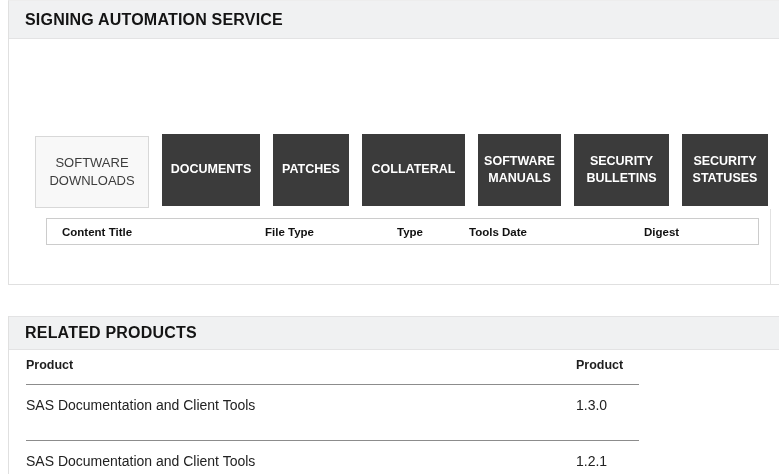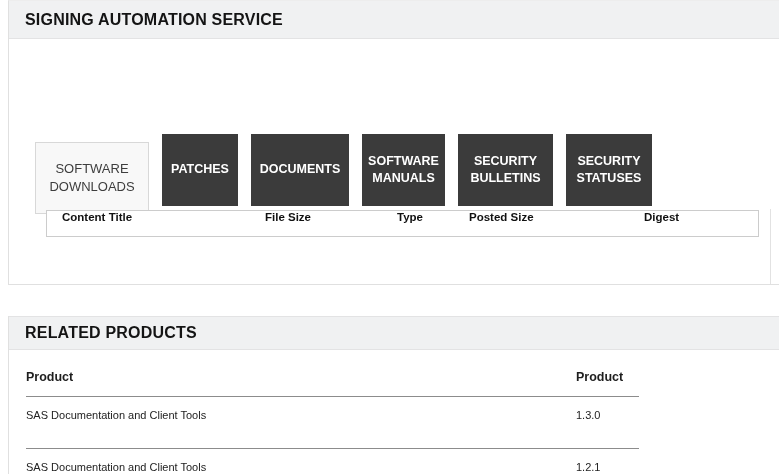--- a/index.html
+++ b/index.html
@@ -35,83 +35,84 @@
   
   .tabs { position:absolute; top:95px; left:26px; display:flex; gap:13px; align-items:flex-start; }
   .tab {
     height:72px; display:flex; align-items:center; justify-content:center;
     text-align:center; background:#3b3b3b; color:#fff;
     font-size:12.5px; font-weight:bold; line-height:1.4; padding:0 6px;
     cursor:pointer; user-select:none;
   }
   .tab--active {
     background:#f8f8f8; border:1px solid #d8d8d8; color:#3d3d3d;
-    font-weight:normal; font-size:13px; margin-top:8px;
+    font-weight:normal; font-size:13px; margin-top:2px;
   }
   .tw0{width:114px}.tw1{width:76px}.tw2{width:98px}.tw3{width:103px}
   .tw4{width:83px}.tw5{width:95px}.tw6{width:86px}
 
   
   .dl-box {
-    position:absolute; left:37px; top:171px; width:713px; height:27px;
+    position:absolute; left:37px; top:179px; width:713px; height:27px;
     border:1px solid #cccccc; background:#fff;
-    display:flex; 
+    display:flex; align-items:center;
     font-size:11.5px; font-weight:bold; color:#111;
   }
   .dl-col { white-space:nowrap; }
   .dl-c0{width:218px; padding-left:15px}
   .dl-c1{width:132px}
   .dl-c2{width:72px}
   .dl-c3{width:175px}
   .dl-c4{flex:1}
 
   
   .panel-related {
     position:absolute; left:8px; top:316px; width:771px; height:158px;
     border-left:1px solid #e0e0e0; background:#fff;
   }
   .rel-band { height:34px; border-top:1px solid #e3e3e4; }
   .rel-body { padding-left:17px; }
   .rp-table { border-collapse:collapse; width:613px; table-layout:fixed; }
   .rp-table th {
     text-align:left; font-size:12.5px; font-weight:bold; color:#1e1e1e;
-    padding:20px 0 12px; border-bottom:1px solid #8c8c8c; white-space:nowrap;
+    padding:8px 0 12px; border-bottom:1px solid #8c8c8c; white-space:nowrap;
   }
   .rp-table td {
-    font-size:11px; color:#222;
+    font-size:14px; color:#222;
     padding:12px 0 27px; border-bottom:1px solid #8c8c8c; white-space:nowrap;
   }
   .col-version { width:63px; }
 </style>
 </head>
 <body>
 
 <div class="page">
 
   <section class="panel-sas">
     <header class="band sas-band">
       <h1 class="band-title">SIGNING AUTOMATION SERVICE</h1>
     </header>
 
     <div class="sas-body">
 
       <div class="tabs">
         <div class="tab tab--active tw0">SOFTWARE DOWNLOADS</div>
+        <div class="tab tw2">DOCUMENTS</div>
         <div class="tab tw1">PATCHES</div>
-        <div class="tab tw2">DOCUMENTS</div>
+        <div class="tab tw3">COLLATERAL</div>
         <div class="tab tw4">SOFTWARE MANUALS</div>
         <div class="tab tw5">SECURITY BULLETINS</div>
         <div class="tab tw6">SECURITY STATUSES</div>
       </div>
 
       <div class="dl-box">
         <span class="dl-col dl-c0">Content Title</span>
-        <span class="dl-col dl-c1">File Size</span>
+        <span class="dl-col dl-c1">File Type</span>
         <span class="dl-col dl-c2">Type</span>
-        <span class="dl-col dl-c3">Posted Size</span>
+        <span class="dl-col dl-c3">Tools Date</span>
         <span class="dl-col dl-c4">Digest</span>
       </div>
 
     </div>
   </section>
 
   <section class="panel-related">
     <header class="band rel-band">
       <h2 class="band-title">RELATED PRODUCTS</h2>
     </header>

